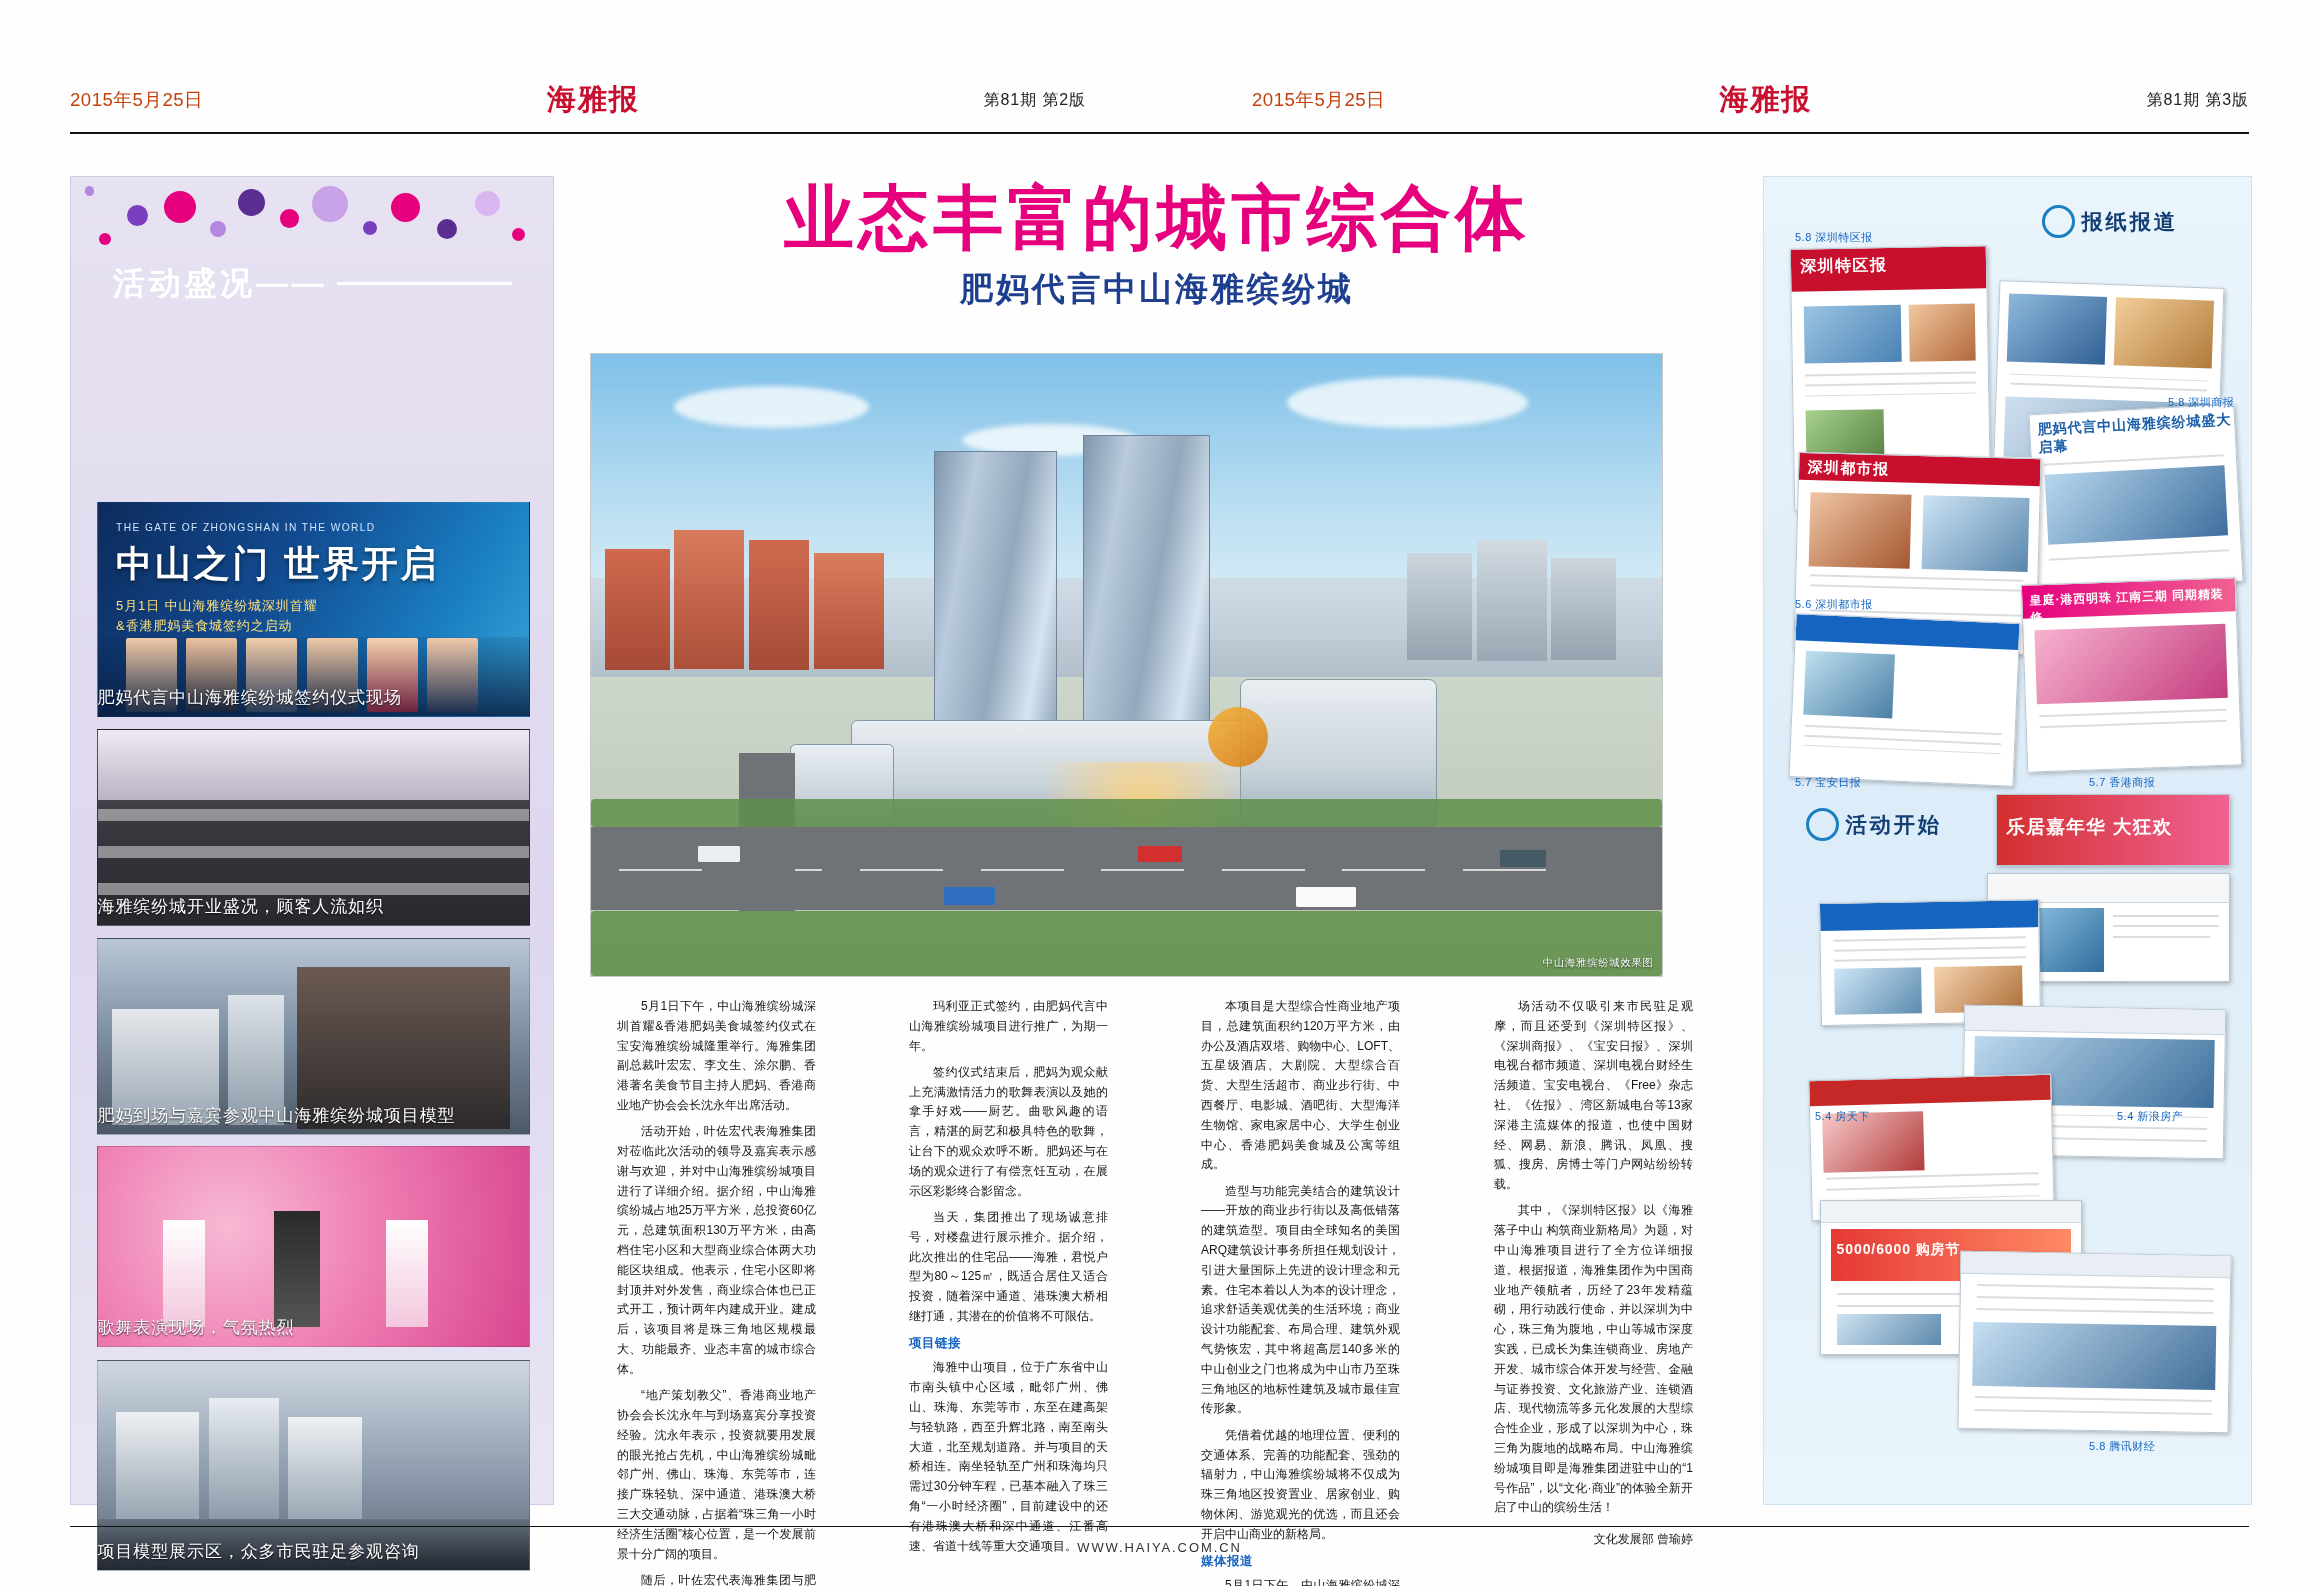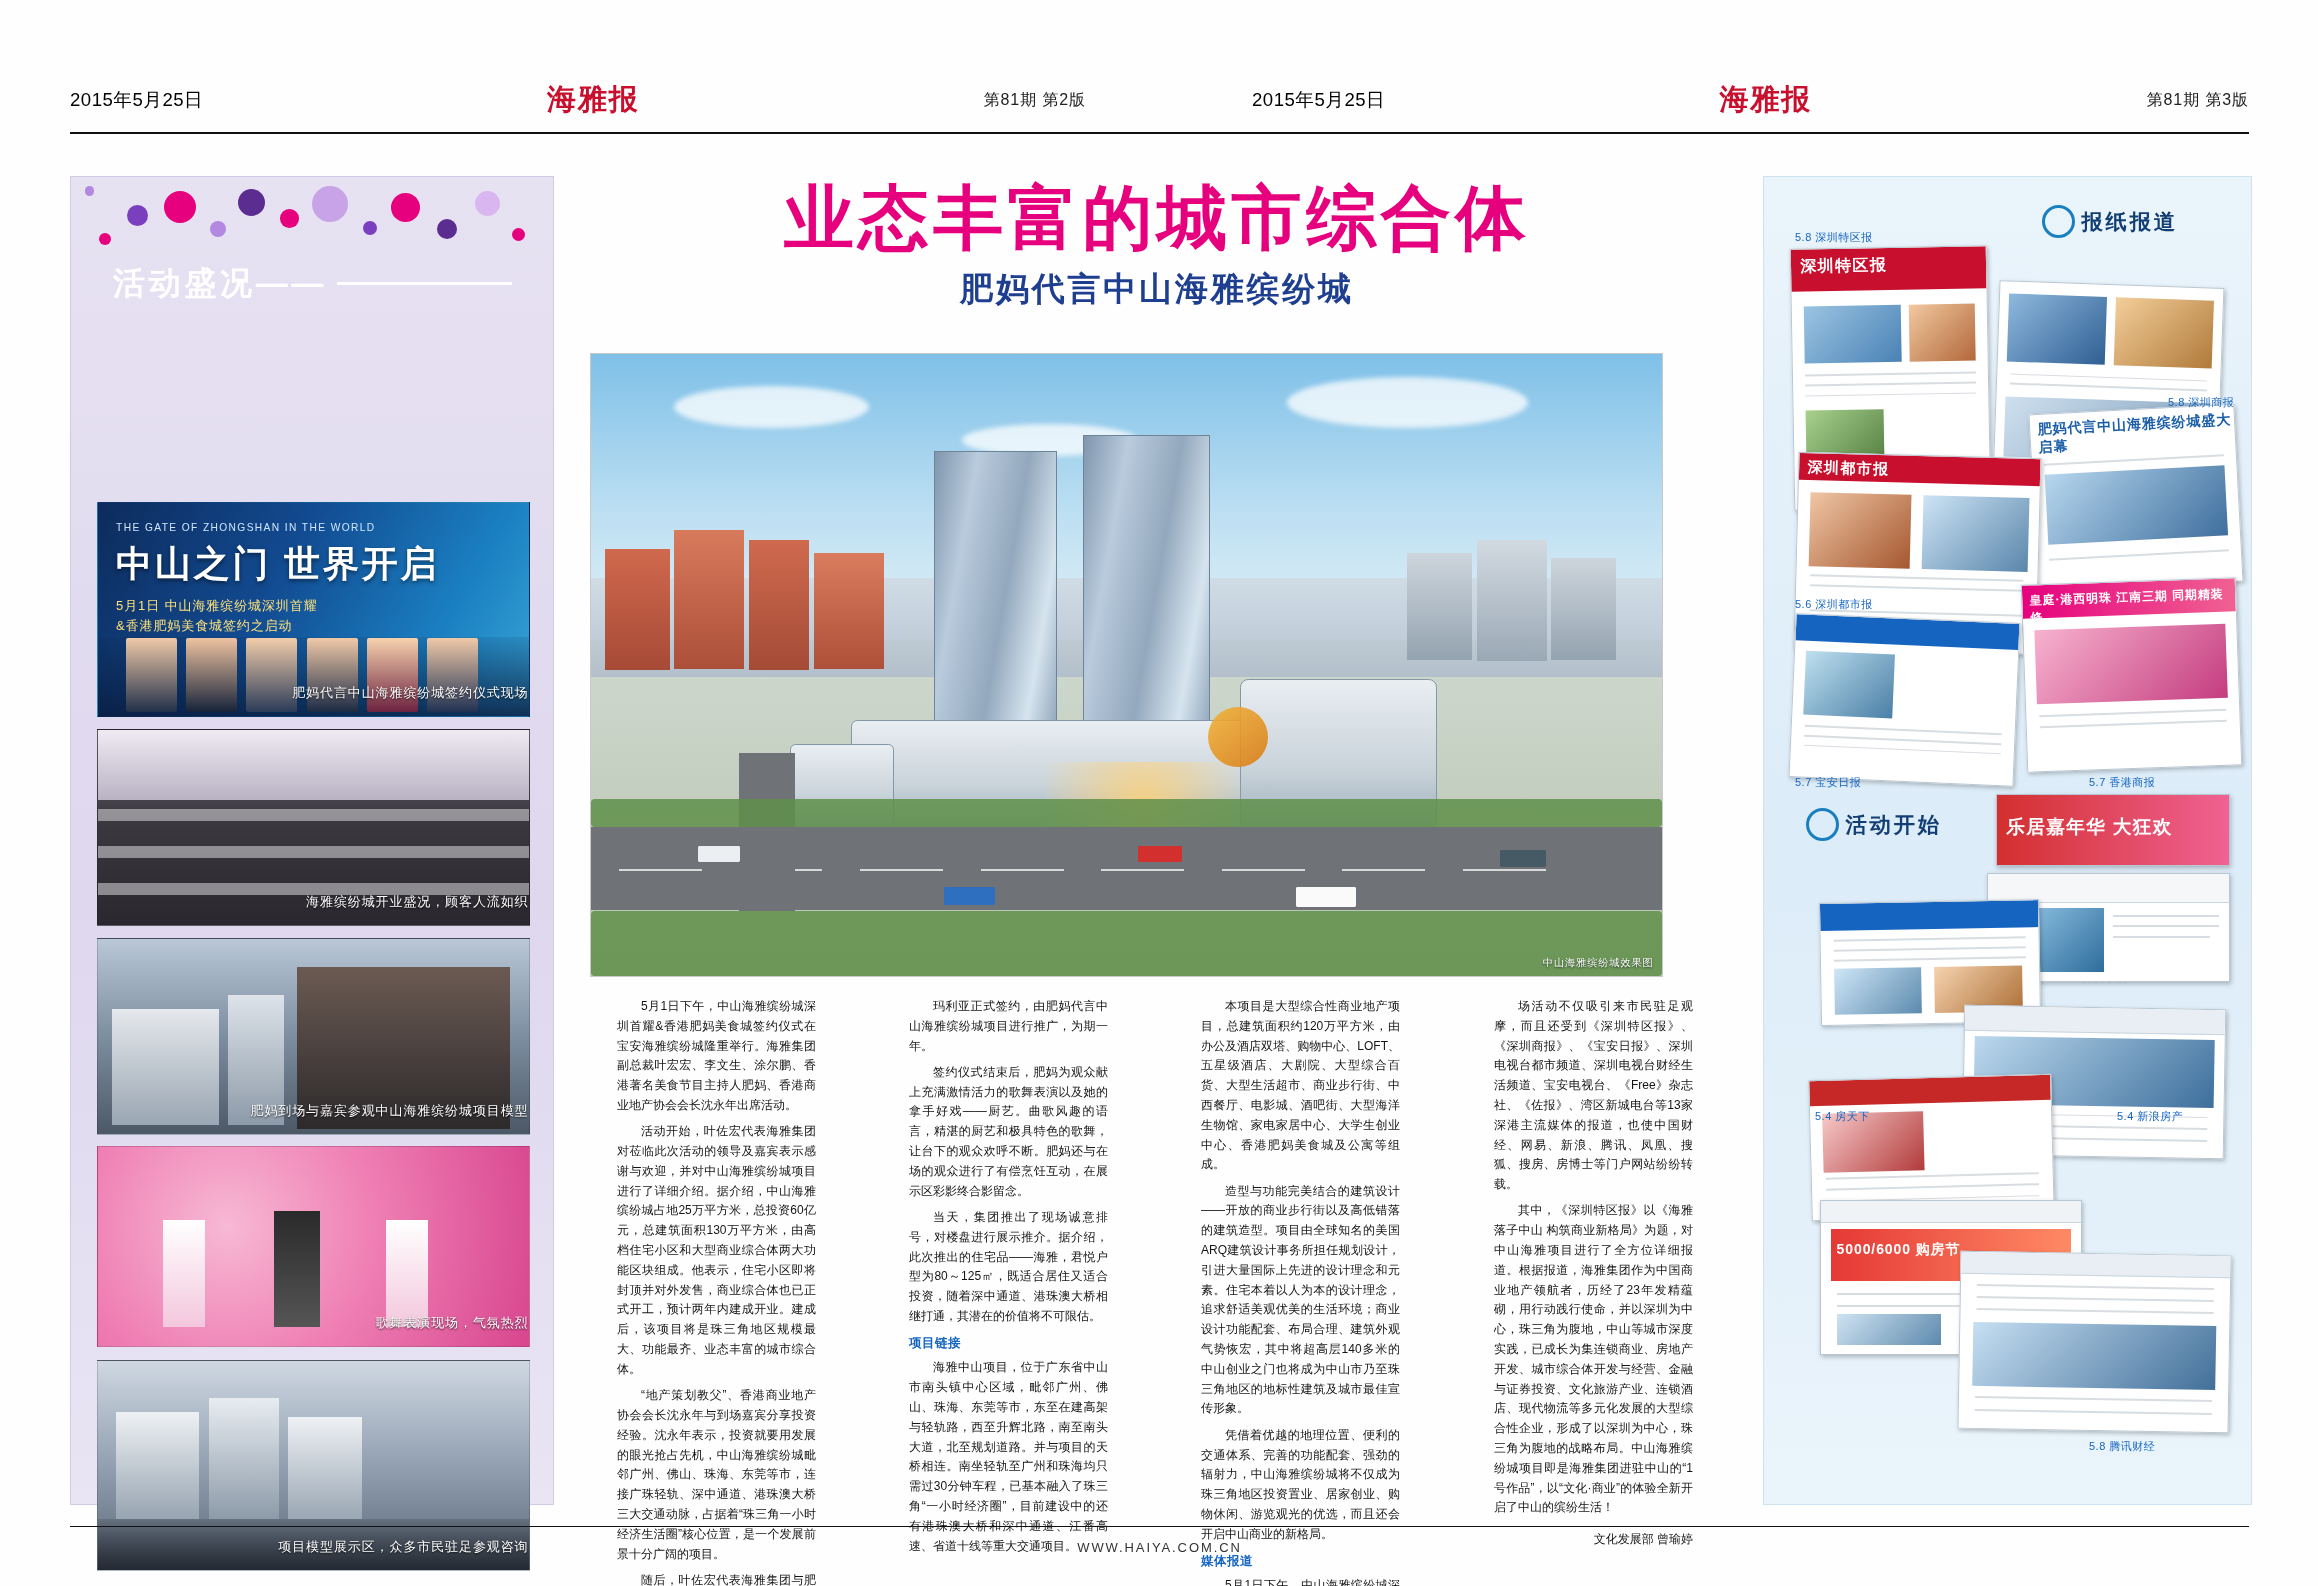--- a/index.html
+++ b/index.html
@@ -1,34 +1,34 @@
 <!DOCTYPE html>
 <html style="font-size:7.4px"><head>
 <meta charset="utf-8">
 <style>
   html,body{margin:0;padding:0;background:#ffffff;}
   body{width:2319px;height:1587px;font-family:"Liberation Sans","DejaVu Sans",sans-serif;color:#1a1a1a;position:relative;overflow:hidden;}
   .page{position:absolute;inset:0;background:#fefefe;}
 
   
   .hdr{position:absolute;top:79px;height:42px;display:flex;align-items:center;}
-  .hdr .date{font-size:18.6px;color:#000000;letter-spacing:0.5px;}
+  .hdr .date{font-size:18.6px;color:#c2410c;letter-spacing:0.5px;}
   .hdr .masthead{font-size:29px;font-weight:bold;color:#c8102e;letter-spacing:1.9px;font-family:"DejaVu Serif","Liberation Serif",serif;}
   .hdr .issue{font-size:16px;color:#222;letter-spacing:0.9px;}
   .rule{position:absolute;height:2.3px;background:#111;}
 
   
   .sidebar{position:absolute;left:70px;top:176px;width:482px;height:1327px;background:linear-gradient(180deg,#e7e2f2 0%,#ded7ee 55%,#e9e5f4 100%);border:0.9px solid #d2cbe6;}
   .dots{position:absolute;left:0;top:0;width:482px;height:116px;overflow:hidden;}
   .dot{position:absolute;border-radius:50%;}
   .act-line{flex:1;height:3.7px;background:#ffffff;}
   .act-wrap{position:absolute;left:42px;top:81px;width:399px;height:51px;display:flex;align-items:center;gap:9.3px;}
   .act-wrap .txt{font-size:32px;font-weight:bold;color:#ffffff;letter-spacing:3.7px;white-space:nowrap;}
   .photo{position:absolute;left:25.5px;width:431px;overflow:hidden;border:0.5px solid rgba(0,0,0,.15);}
-  .cap{position:absolute;left:0;bottom:14px;width:100%;text-align:right;color:#fff;font-size:13px;letter-spacing:0.9px;text-shadow:0 0.9px 1.9px rgba(0,0,0,.8);}
+  .cap{position:absolute;left:0;bottom:7px;width:100%;text-align:left;color:#fff;font-size:17px;letter-spacing:0.9px;text-shadow:0 0.9px 1.9px rgba(0,0,0,.8);}
 
   
   .p1{top:325px;height:213px;background:linear-gradient(120deg,#0d2b5c 0%,#124b91 40%,#1a7fc1 75%,#3aa6d8 100%);}
   .p1 .eng{position:absolute;left:18.6px;top:18.6px;color:#cfe6ff;font-size:10.2px;letter-spacing:1.4px;}
   .p1 .big{position:absolute;left:18.6px;top:37px;color:#fff;font-size:36px;font-weight:bold;letter-spacing:2.8px;text-shadow:0 1.9px 4.6px rgba(0,0,0,.5);}
   .p1 .sub{position:absolute;left:18.6px;top:93px;color:#ffe07a;font-size:13px;line-height:1.5;letter-spacing:0.9px;}
   .p1 .strip{position:absolute;left:0;bottom:0;width:100%;height:79px;background:linear-gradient(180deg,rgba(8,28,62,.1),rgba(8,28,62,.85));}
   .p1 .ppl{position:absolute;bottom:3.7px;height:74px;border-radius:1.9px;}
 
   

